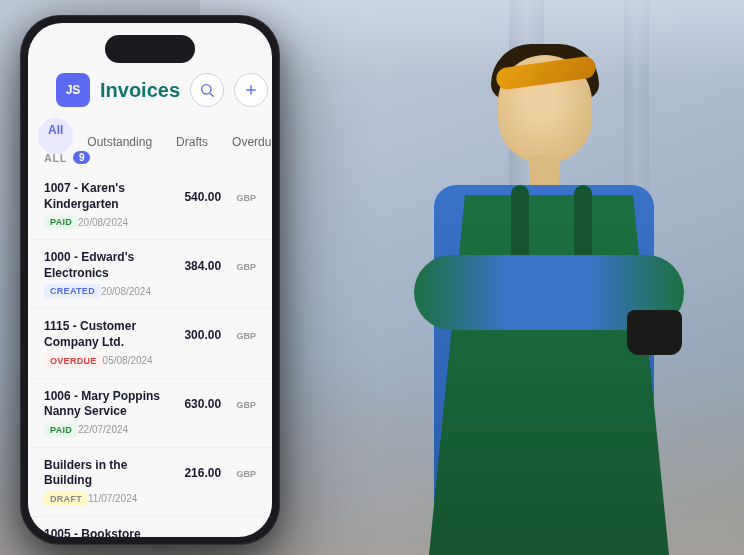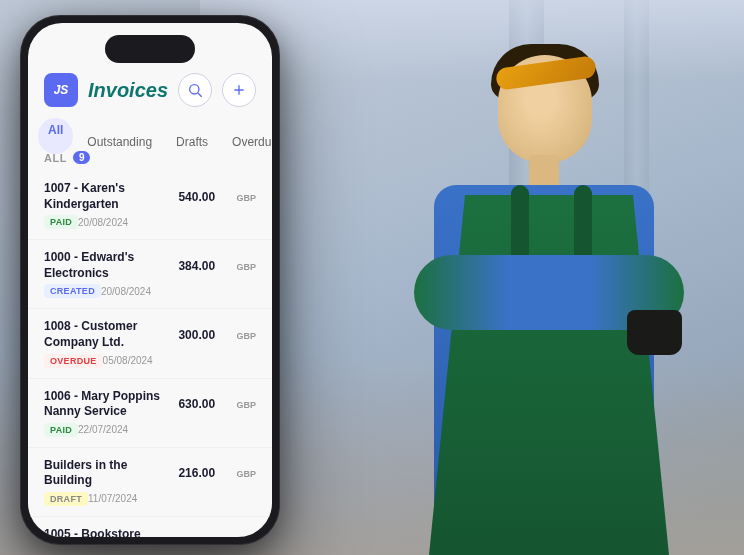--- a/index.html
+++ b/index.html
@@ -53,28 +53,27 @@
       height: 28px;
       background: #1a1a1f;
       border-radius: 20px;
       z-index: 10;
     }
 
     
     .app-header {
       position: absolute;
       top: 50px;
-      left: 0;
+      left: 12px;
       right: 0;
       padding: 0 16px;
       display: flex;
       align-items: center;
       gap: 10px;
       z-index: 5;
-      font-style: italic;
     }
 
     .avatar-js {
       width: 34px;
       height: 34px;
       background: #5b6af0;
       border-radius: 8px;
       display: flex;
       align-items: center;
       justify-content: center;
@@ -208,21 +207,21 @@
     .invoice-amount {
       font-size: 12px;
       font-weight: 600;
       color: #1a1a2e;
       white-space: nowrap;
     }
 
     .invoice-currency {
       font-size: 9px;
       color: #999;
-      margin-left: 18px;
+      margin-left: 12px;
     }
 
     .invoice-row2 {
       display: flex;
       align-items: center;
     }
 
     .status-badge {
       font-size: 9px;
       font-weight: 700;
@@ -348,21 +347,21 @@
             <span class="invoice-amount">384.00 <span class="invoice-currency">GBP</span></span>
           </div>
           <div class="invoice-row2">
             <span class="status-badge status-created">CREATED</span>
             <span class="invoice-date">20/08/2024</span>
           </div>
         </div>
 
         <div class="invoice-item">
           <div class="invoice-row1">
-            <span class="invoice-name">1008 - Customer Company Ltd.</span>
+            <span class="invoice-name">1115 - Customer Company Ltd.</span>
             <span class="invoice-amount">300.00 <span class="invoice-currency">GBP</span></span>
           </div>
           <div class="invoice-row2">
             <span class="status-badge status-overdue">OVERDUE</span>
             <span class="invoice-date">05/08/2024</span>
           </div>
         </div>
 
         <div class="invoice-item">
           <div class="invoice-row1">

